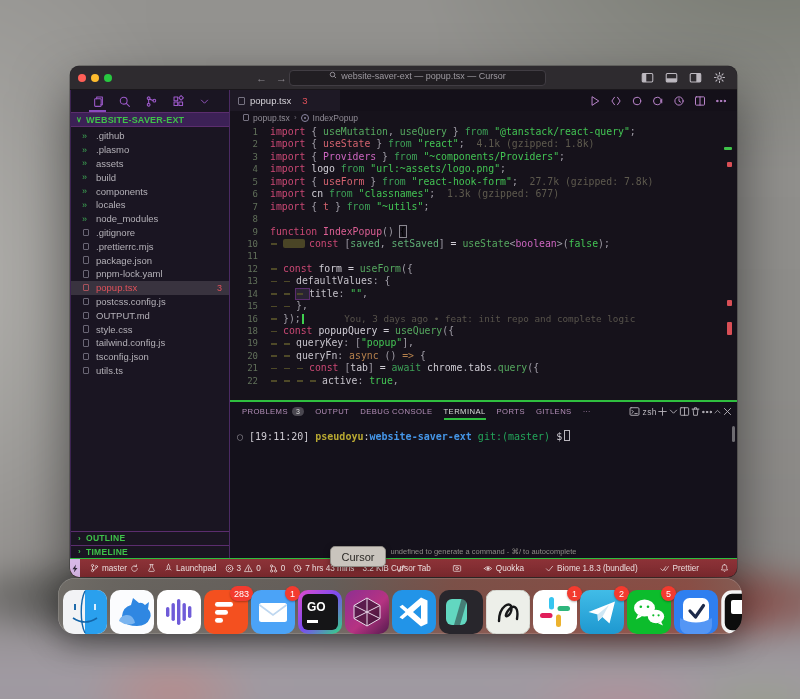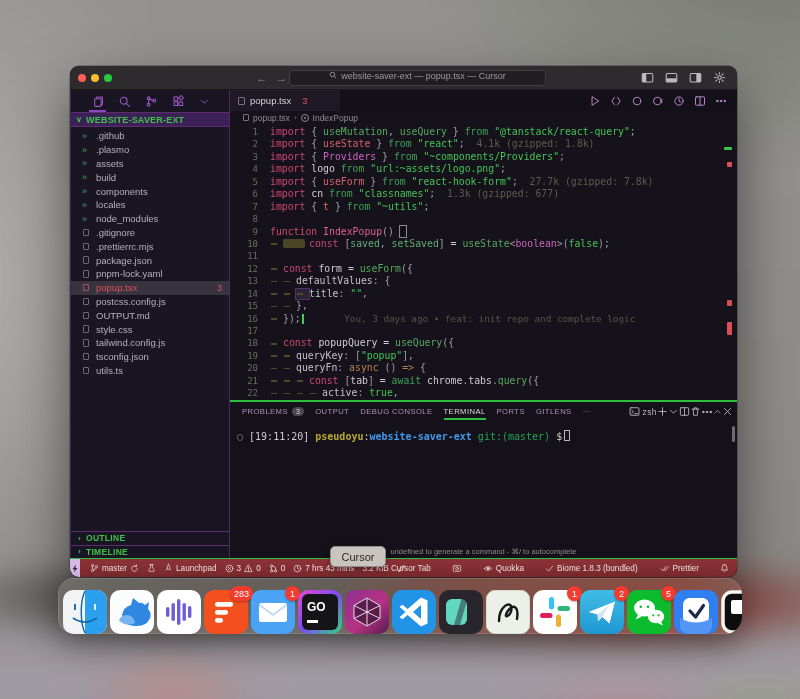--- a/index.html
+++ b/index.html
@@ -334,21 +334,20 @@
           <div class="cl"><span class="ln">7</span><span class="tk-kw">import </span><span class="tk-p">{ </span><span class="tk-imp">t</span><span class="tk-p"> } </span><span class="tk-from">from </span><span class="tk-str">"~utils"</span><span class="tk-p">;</span></div>
           <div class="cl"><span class="ln">8</span></div>
           <div class="cl"><span class="ln">9</span><span class="tk-kw">function </span><span class="tk-fname">IndexPopup</span><span class="tk-p">() </span><span class="tk-box">{</span></div>
           <div class="cl"><span class="ln">10</span><span class="g"></span><span class="pill"></span><span class="tk-kw">const </span><span class="tk-p">[</span><span class="tk-grn">saved</span><span class="tk-p">, </span><span class="tk-grn">setSaved</span><span class="tk-p">] </span><span class="tk-var">= </span><span class="tk-fn">useState</span><span class="tk-p">&lt;</span><span class="tk-comp">boolean</span><span class="tk-p">&gt;(</span><span class="tk-str">false</span><span class="tk-p">);</span></div>
           <div class="cl"><span class="ln">11</span></div>
           <div class="cl"><span class="ln">12</span><span class="g"></span><span class="tk-kw">const </span><span class="tk-var">form = </span><span class="tk-fn">useForm</span><span class="tk-p">({</span></div>
           <div class="cl"><span class="ln">13</span><span class="g"></span><span class="g"></span><span class="tk-prop">defaultValues</span><span class="tk-p">: {</span></div>
           <div class="cl"><span class="ln">14</span><span class="g"></span><span class="g"></span><span class="g gbox"></span><span class="tk-prop">title</span><span class="tk-p">: </span><span class="tk-str">""</span><span class="tk-p">,</span></div>
           <div class="cl"><span class="ln">15</span><span class="g"></span><span class="g"></span><span class="tk-p">},</span></div>
           <div class="cl"><span class="ln">16</span><span class="g"></span><span class="tk-p">});</span><span class="cur"></span><span class="blame">You, 3 days ago • feat: init repo and complete logic</span></div>
-          <div class="cl"><span class="ln">17</span></div>
           <div class="cl"><span class="ln">18</span><span class="g"></span><span class="tk-kw">const </span><span class="tk-var">popupQuery = </span><span class="tk-fn">useQuery</span><span class="tk-p">({</span></div>
           <div class="cl"><span class="ln">19</span><span class="g"></span><span class="g"></span><span class="tk-prop">queryKey</span><span class="tk-p">: [</span><span class="tk-str">"popup"</span><span class="tk-p">],</span></div>
           <div class="cl"><span class="ln">20</span><span class="g"></span><span class="g"></span><span class="tk-prop">queryFn</span><span class="tk-p">: </span><span class="tk-async">async </span><span class="tk-p">() </span><span class="tk-async">=&gt; </span><span class="tk-p">{</span></div>
           <div class="cl"><span class="ln">21</span><span class="g"></span><span class="g"></span><span class="g"></span><span class="tk-kw">const </span><span class="tk-p">[</span><span class="tk-var">tab</span><span class="tk-p">] </span><span class="tk-var">= </span><span class="tk-from">await </span><span class="tk-var">chrome</span><span class="tk-p">.</span><span class="tk-var">tabs</span><span class="tk-p">.</span><span class="tk-fn">query</span><span class="tk-p">({</span></div>
           <div class="cl"><span class="ln">22</span><span class="g"></span><span class="g"></span><span class="g"></span><span class="g"></span><span class="tk-prop">active</span><span class="tk-p">: </span><span class="tk-str">true</span><span class="tk-p">,</span></div>
           <div class="ovr">
             <div class="ovrm" style="top: 23px; height: 3px; width: 8px; background: rgb(63, 194, 74);"></div>
             <div class="ovrm" style="top: 38px; height: 5px; width: 5px; background: rgb(217, 79, 86);"></div>
             <div class="ovrm" style="top: 176px; height: 6px; width: 5px; background: rgb(217, 79, 86);"></div>
             <div class="ovrm" style="top: 198px; height: 13px; width: 5px; background: rgb(217, 79, 86);"></div>

